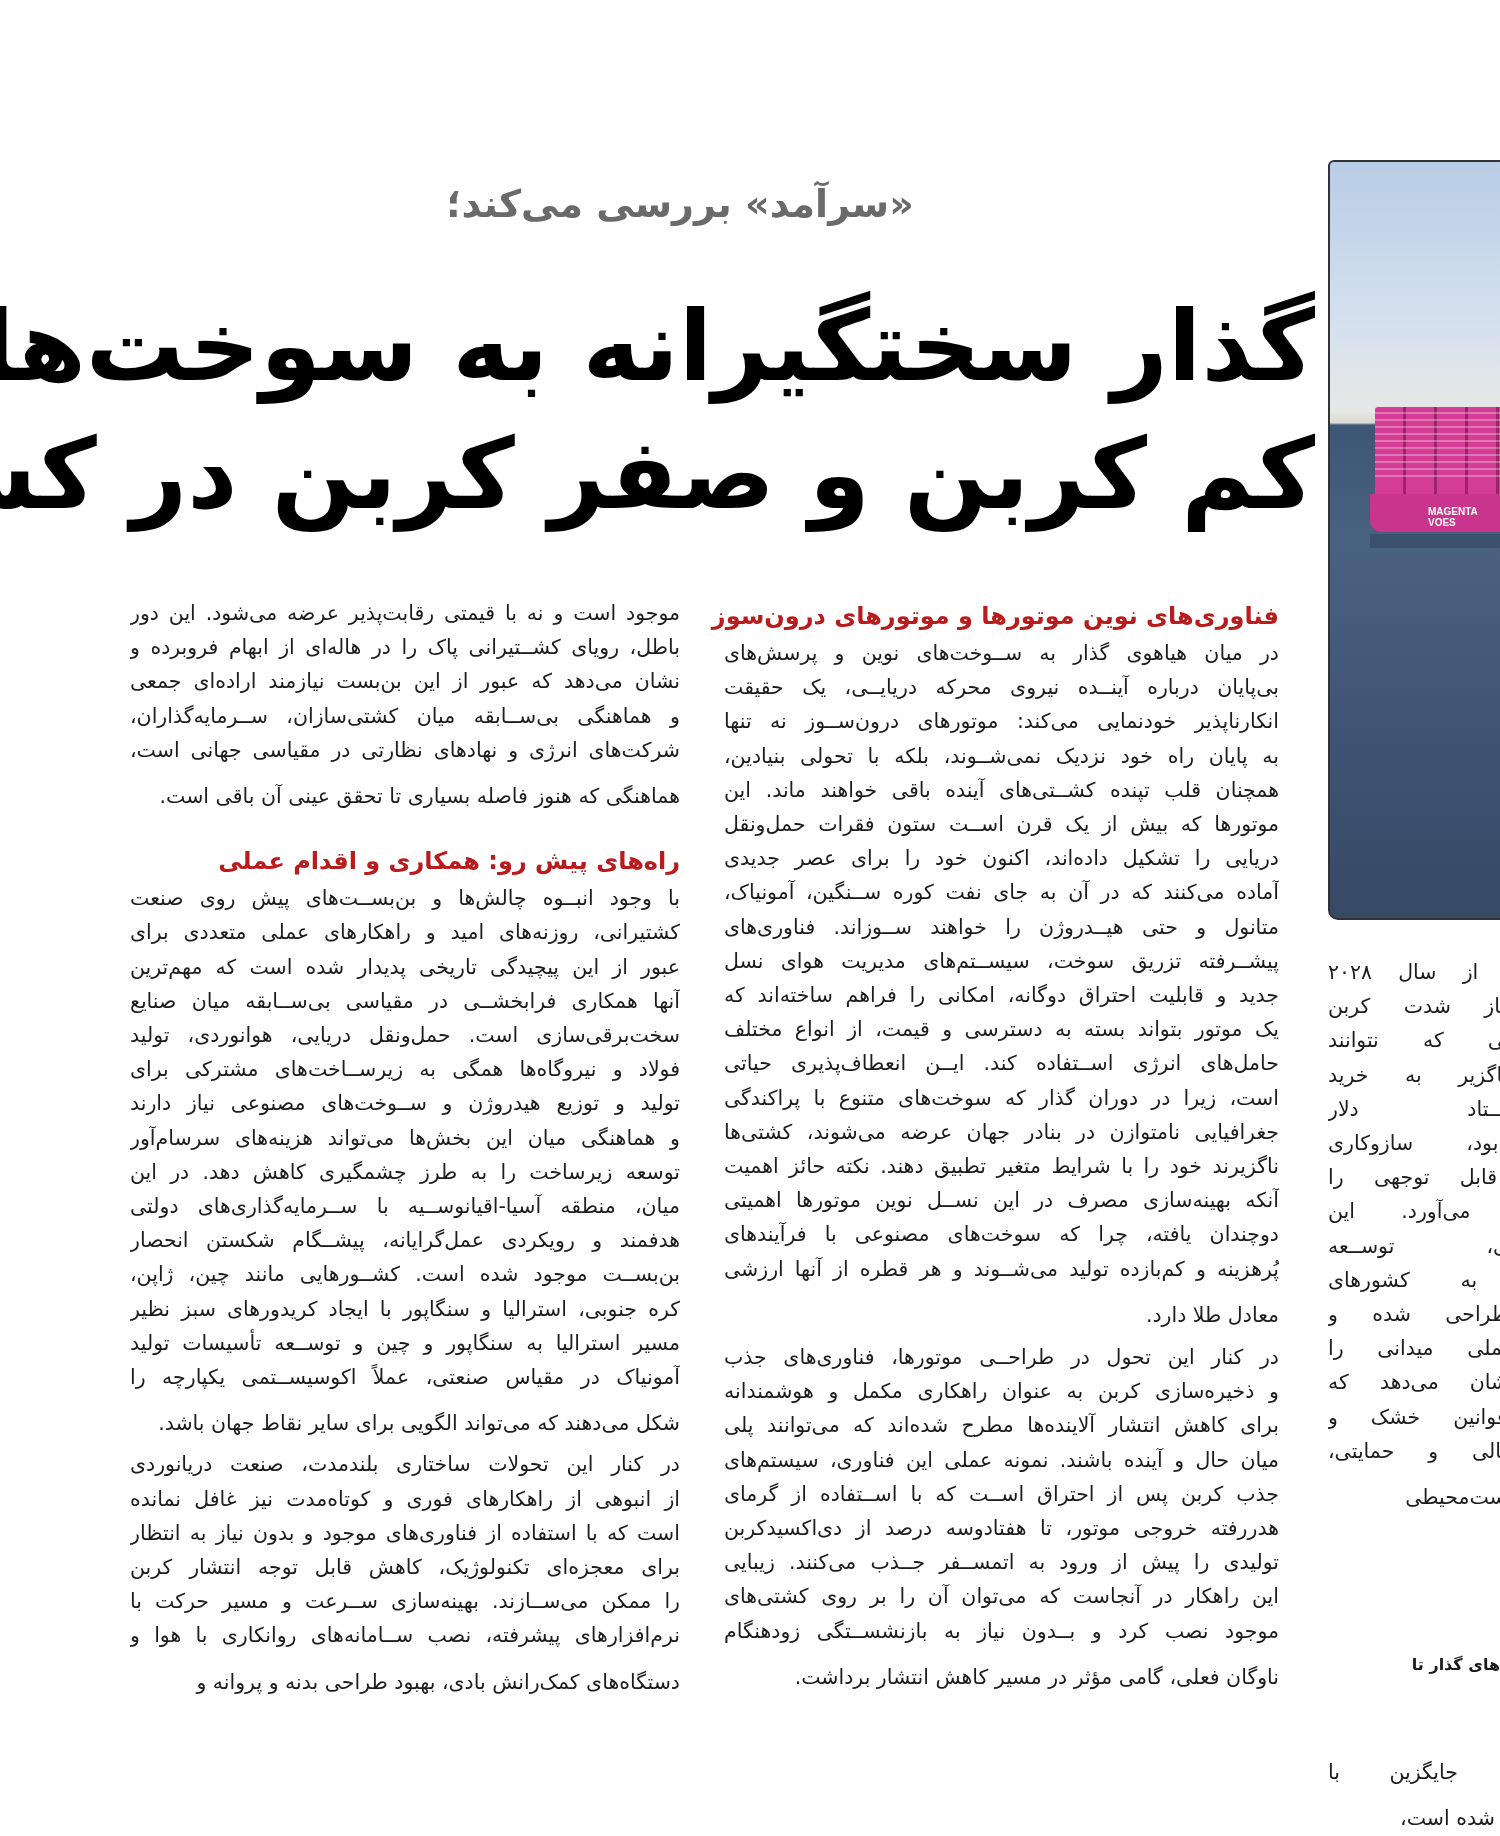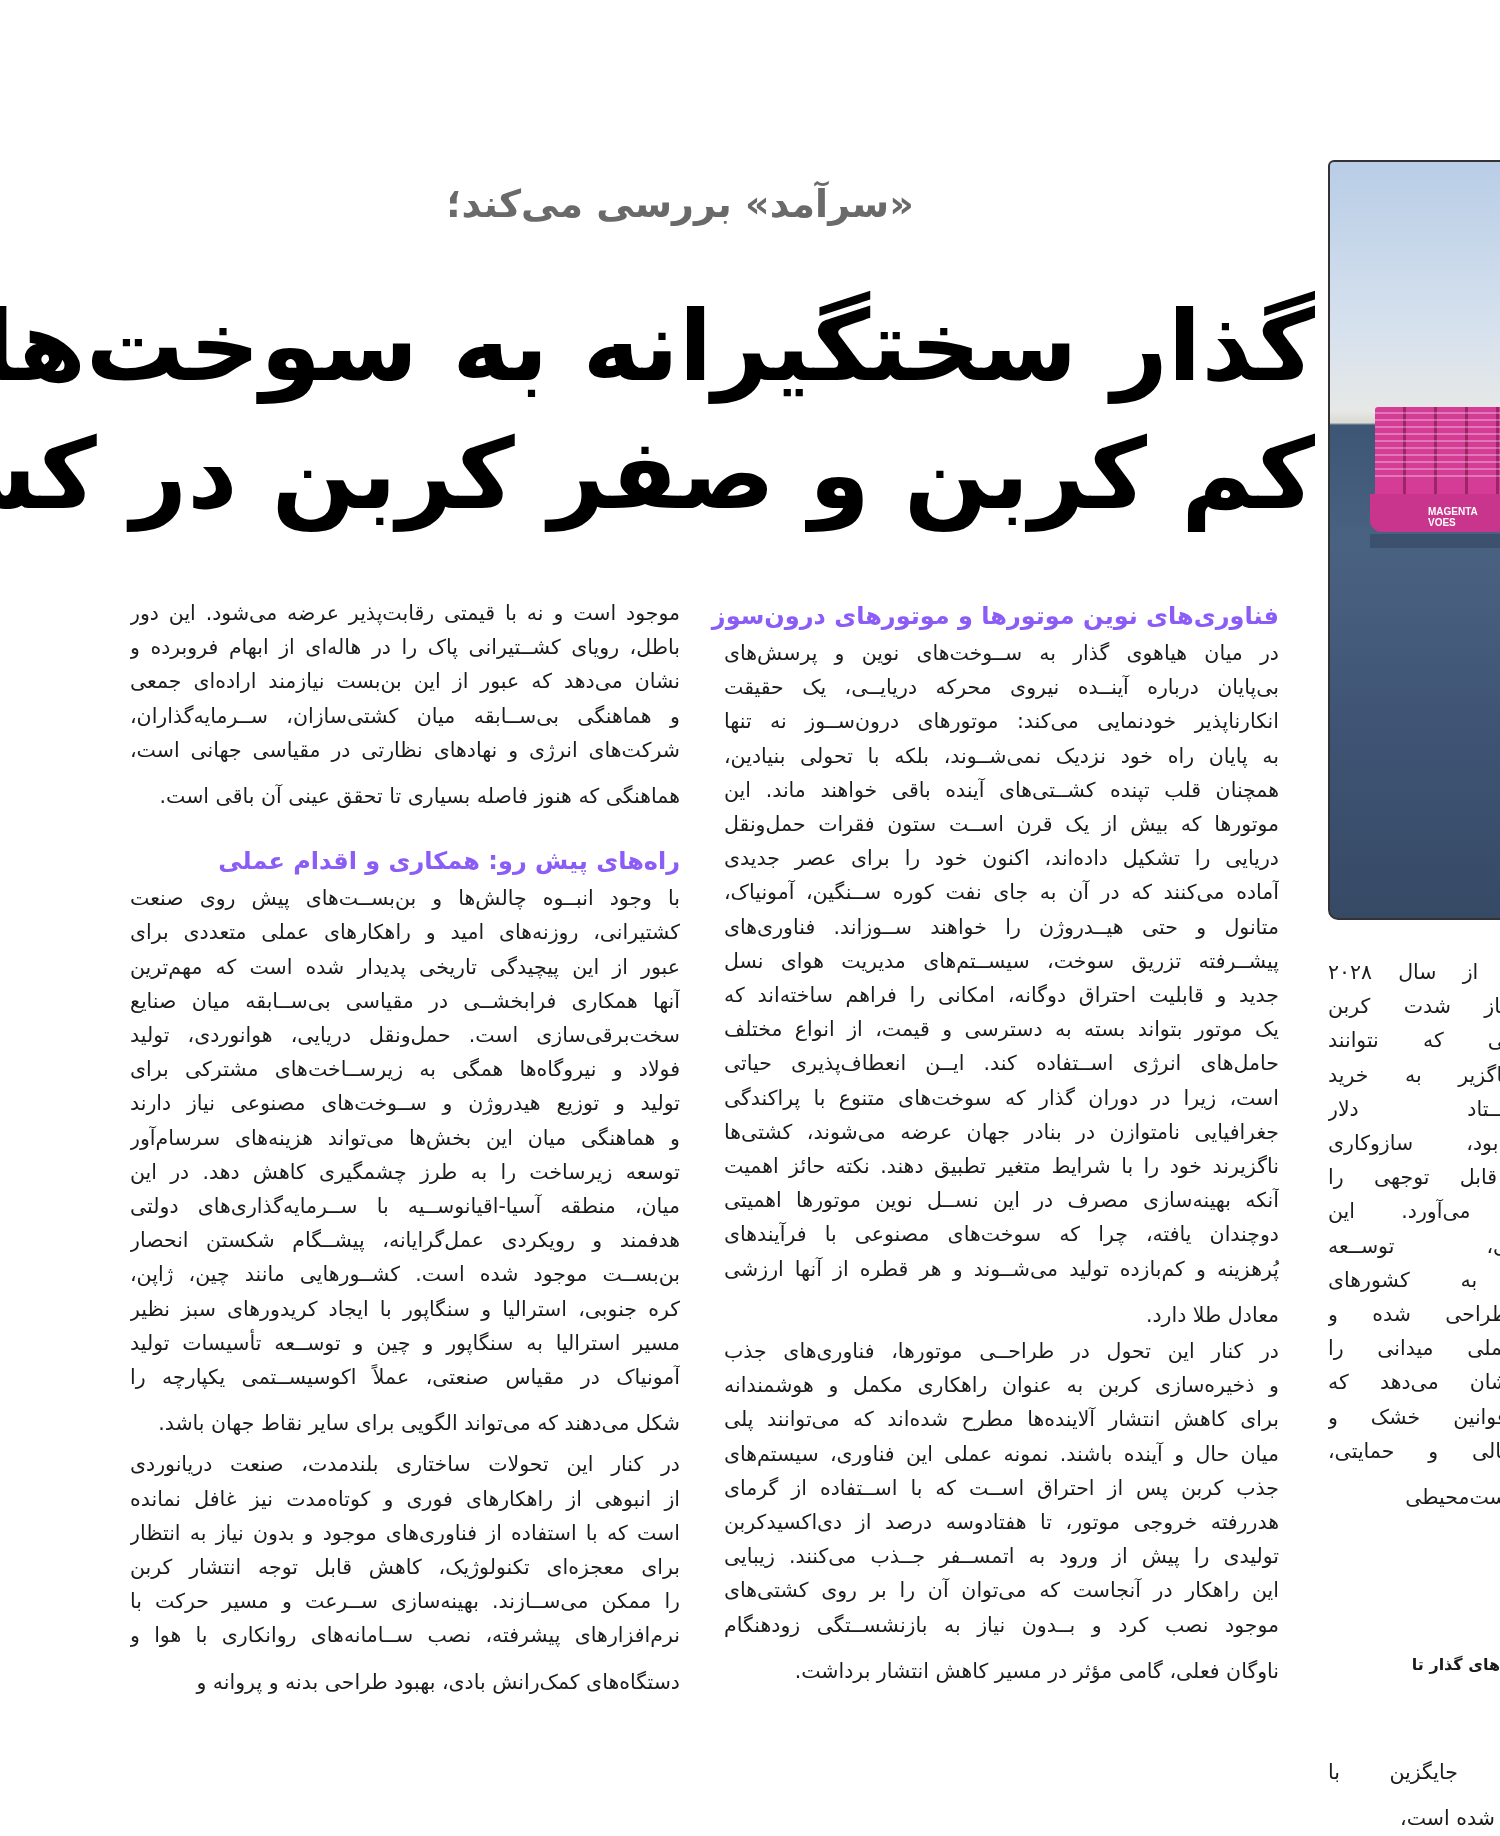--- a/index.html
+++ b/index.html
@@ -10,21 +10,21 @@
   .kicker { position:absolute; top:182px; left:420px; width:520px; text-align:center;
             font-size:38px; font-weight:bold; color:#6a6a6a; }
   .headline { position:absolute; top:282px; left:110px; width:1205px; text-align:center;
               font-weight:bold; color:#000; font-size:98px; line-height:128px; letter-spacing:-3px; }
   .headline div { white-space:nowrap; }
 
   .col { position:absolute; font-size:20.5px; line-height:34.2px; text-align:justify;
          text-align-last:right; color:#1c1c1c; }
   .col .line { display:block; white-space:nowrap; overflow:hidden; text-align:justify; text-align-last:justify; }
   .col .line.last { text-align-last:right;margin-top:12px; }
-  .subhead { font-weight:bold; font-size:24px; line-height:40px; text-align:center; color:#8b5cf6; white-space:nowrap; }
+  .subhead { font-weight:bold; font-size:24px; line-height:40px; text-align:center; color:#b91c1c; white-space:nowrap; }
 
   #col-mid { top:596px; left:724px; width:555px; }
   #col-left { top:596px; left:130px; width:550px; }
   #col-right { top:955px; left:1328px; width:240px; }
 
   .photo { position:absolute; top:160px; left:1328px; width:200px; height:756px;
            border:2px solid #333; border-radius:6px 0 0 10px; overflow:hidden;
            background:linear-gradient(to bottom,#b8cde6 0%,#d6e1ee 22%,#e6e8e6 33%,#dad9d2 34.5%,#3e5675 34.8%,#4a6282 50%,#3f5474 75%,#364a66 100%); }
   .ship { position:absolute; top:245px; left:45px; width:160px; height:92px;
           background:repeating-linear-gradient(90deg,#d43c96 0,#d43c96 28px,#9c2468 28px,#9c2468 31px);
@@ -80,21 +80,21 @@
         <span class="line">جدید و قابلیت احتراق دوگانه، امکانی را فراهم ساخته‌اند که</span>
         <span class="line">یک موتور بتواند بسته به دسترسی و قیمت، از انواع مختلف</span>
         <span class="line">حامل‌های انرژی اســتفاده کند. ایــن انعطاف‌پذیری حیاتی</span>
         <span class="line">است، زیرا در دوران گذار که سوخت‌های متنوع با پراکندگی</span>
         <span class="line">جغرافیایی نامتوازن در بنادر جهان عرضه می‌شوند، کشتی‌ها</span>
         <span class="line">ناگزیرند خود را با شرایط متغیر تطبیق دهند. نکته حائز اهمیت</span>
         <span class="line">آنکه بهینه‌سازی مصرف در این نســل نوین موتورها اهمیتی</span>
         <span class="line">دوچندان یافته، چرا که سوخت‌های مصنوعی با فرآیندهای</span>
         <span class="line">پُرهزینه و کم‌بازده تولید می‌شــوند و هر قطره از آنها ارزشی</span>
         <span class="line last">معادل طلا دارد.</span>
-        <span class="line" style="margin-top: 2px;">در کنار این تحول در طراحــی موتورها، فناوری‌های جذب</span>
+        <span class="line" style="margin-top: 8px;">در کنار این تحول در طراحــی موتورها، فناوری‌های جذب</span>
         <span class="line">و ذخیره‌سازی کربن به عنوان راهکاری مکمل و هوشمندانه</span>
         <span class="line">برای کاهش انتشار آلاینده‌ها مطرح شده‌اند که می‌توانند پلی</span>
         <span class="line">میان حال و آینده باشند. نمونه عملی این فناوری، سیستم‌های</span>
         <span class="line">جذب کربن پس از احتراق اســت که با اســتفاده از گرمای</span>
         <span class="line">هدررفته خروجی موتور، تا هفتادوسه درصد از دی‌اکسیدکربن</span>
         <span class="line">تولیدی را پیش از ورود به اتمســفر جــذب می‌کنند. زیبایی</span>
         <span class="line">این راهکار در آنجاست که می‌توان آن را بر روی کشتی‌های</span>
         <span class="line">موجود نصب کرد و بــدون نیاز به بازنشســتگی زودهنگام</span>
         <span class="line last">ناوگان فعلی، گامی مؤثر در مسیر کاهش انتشار برداشت.</span>
       </div>

